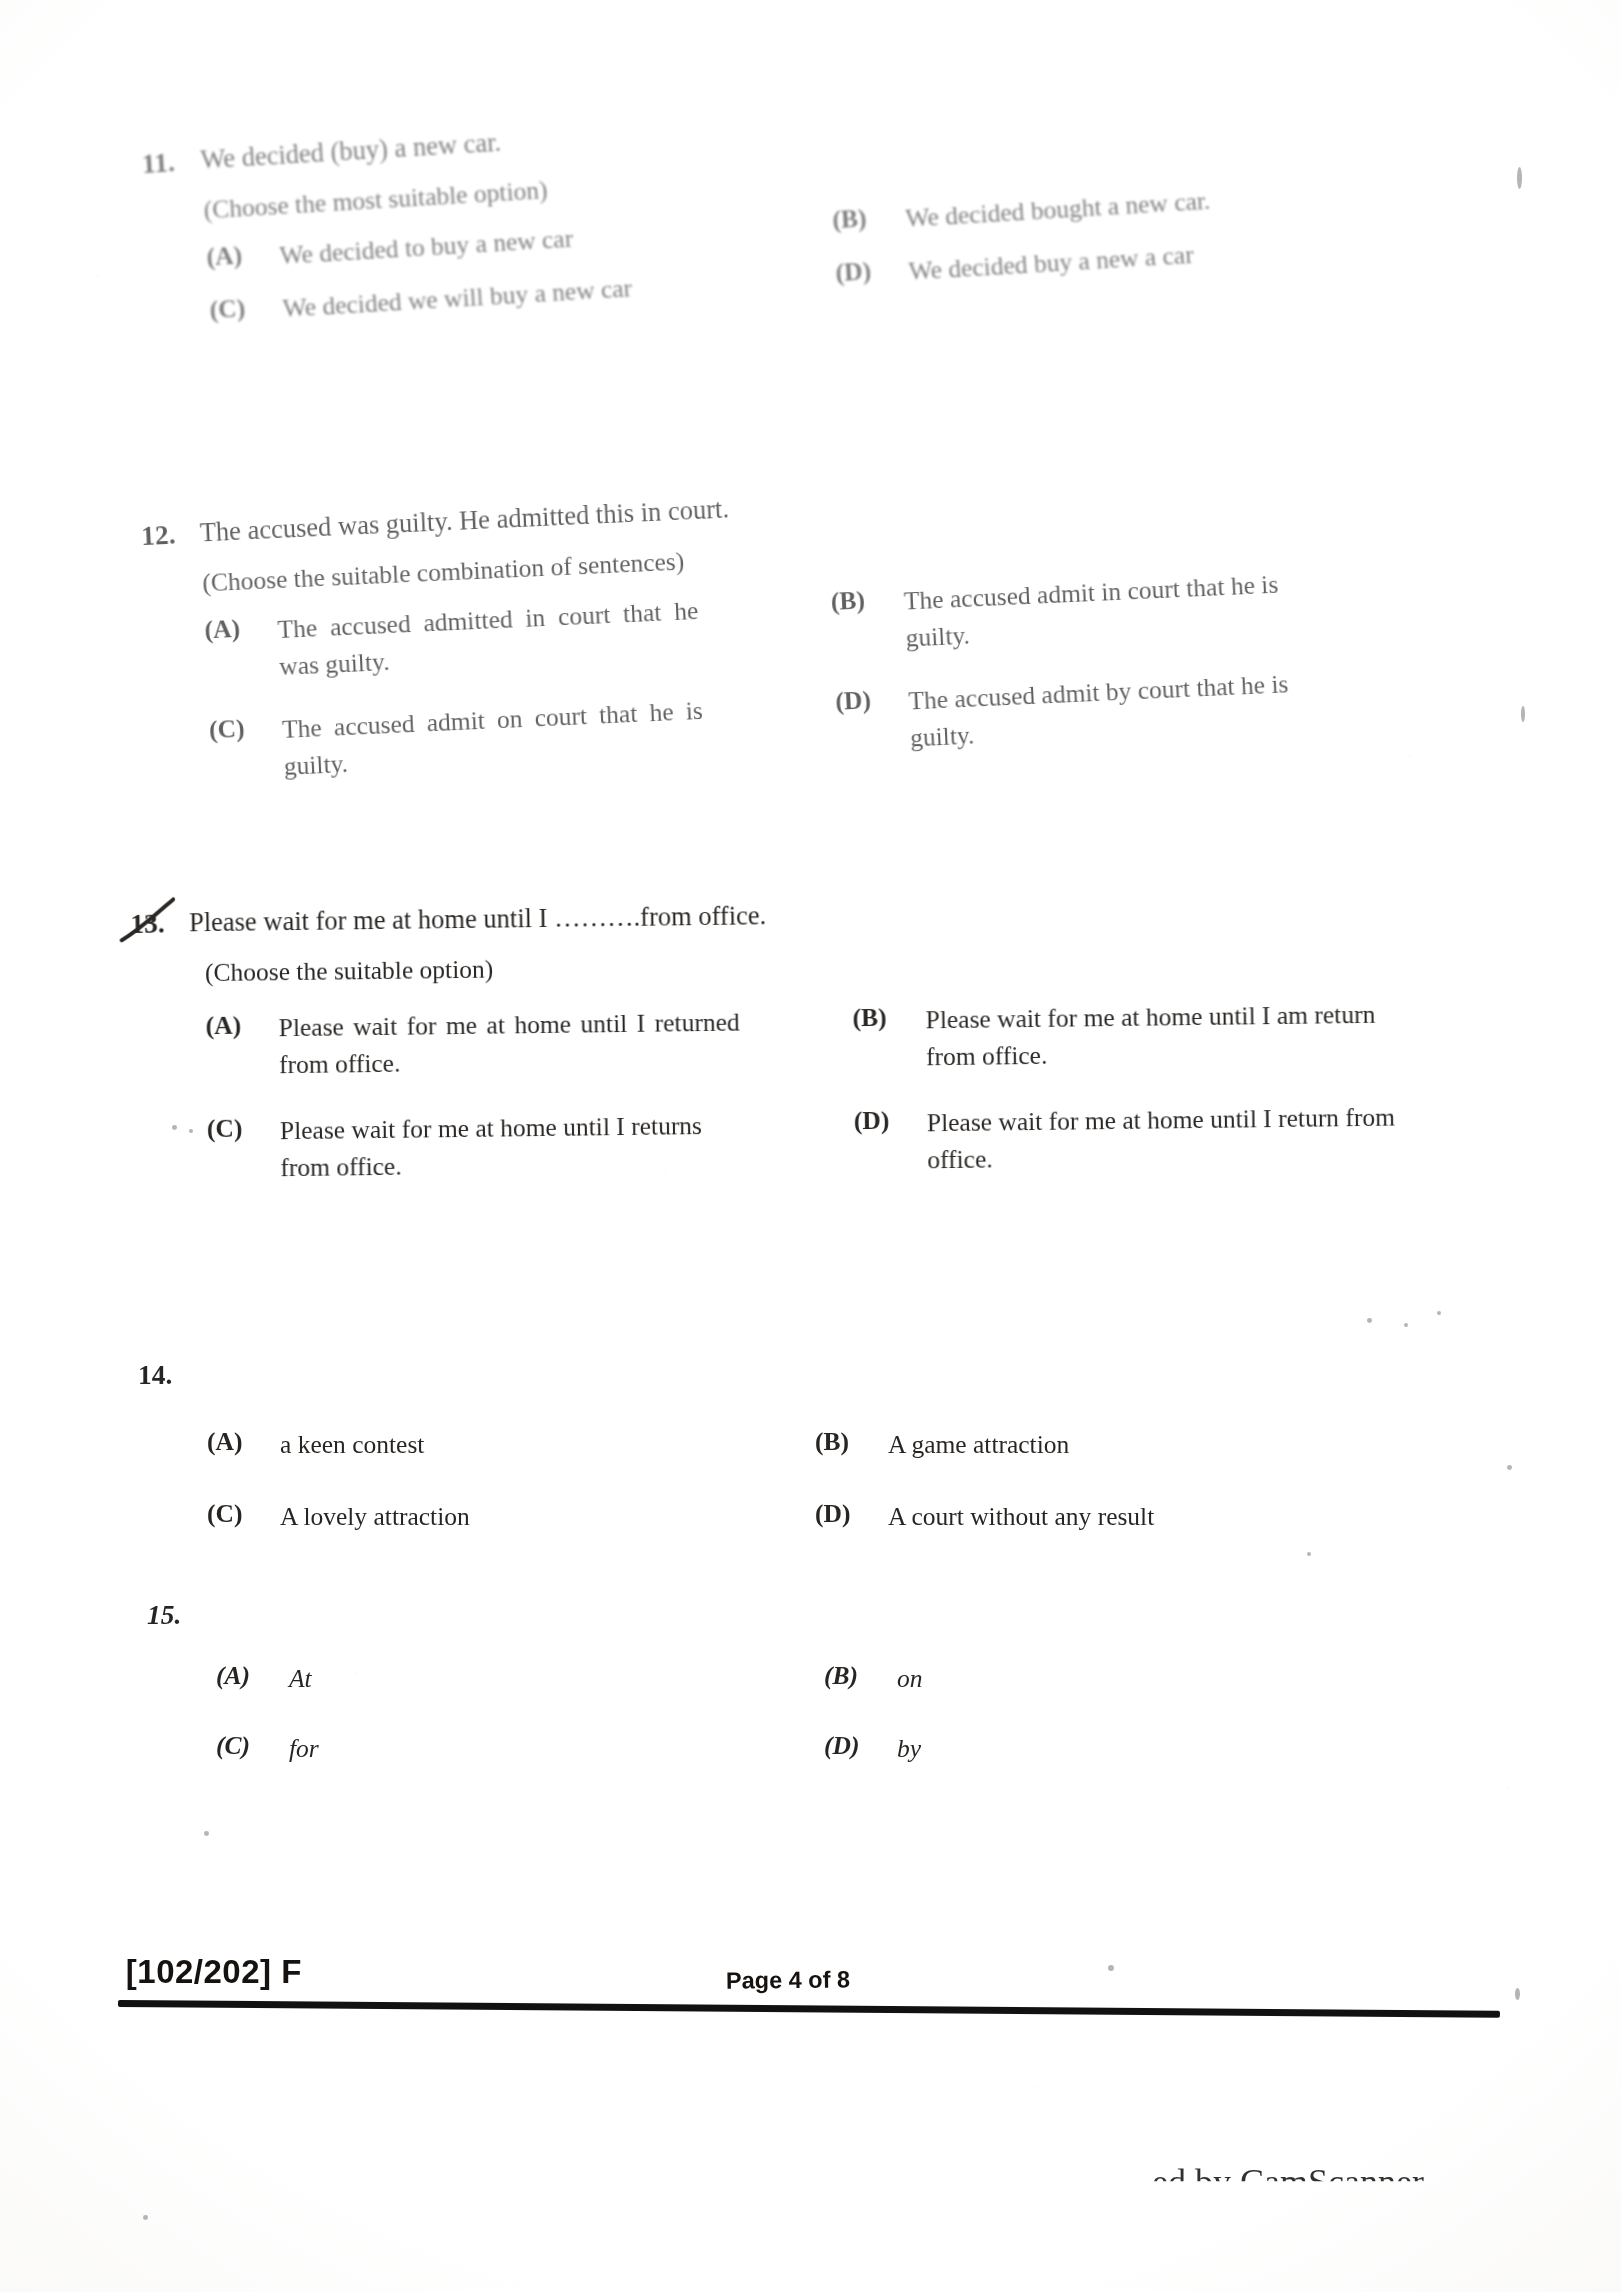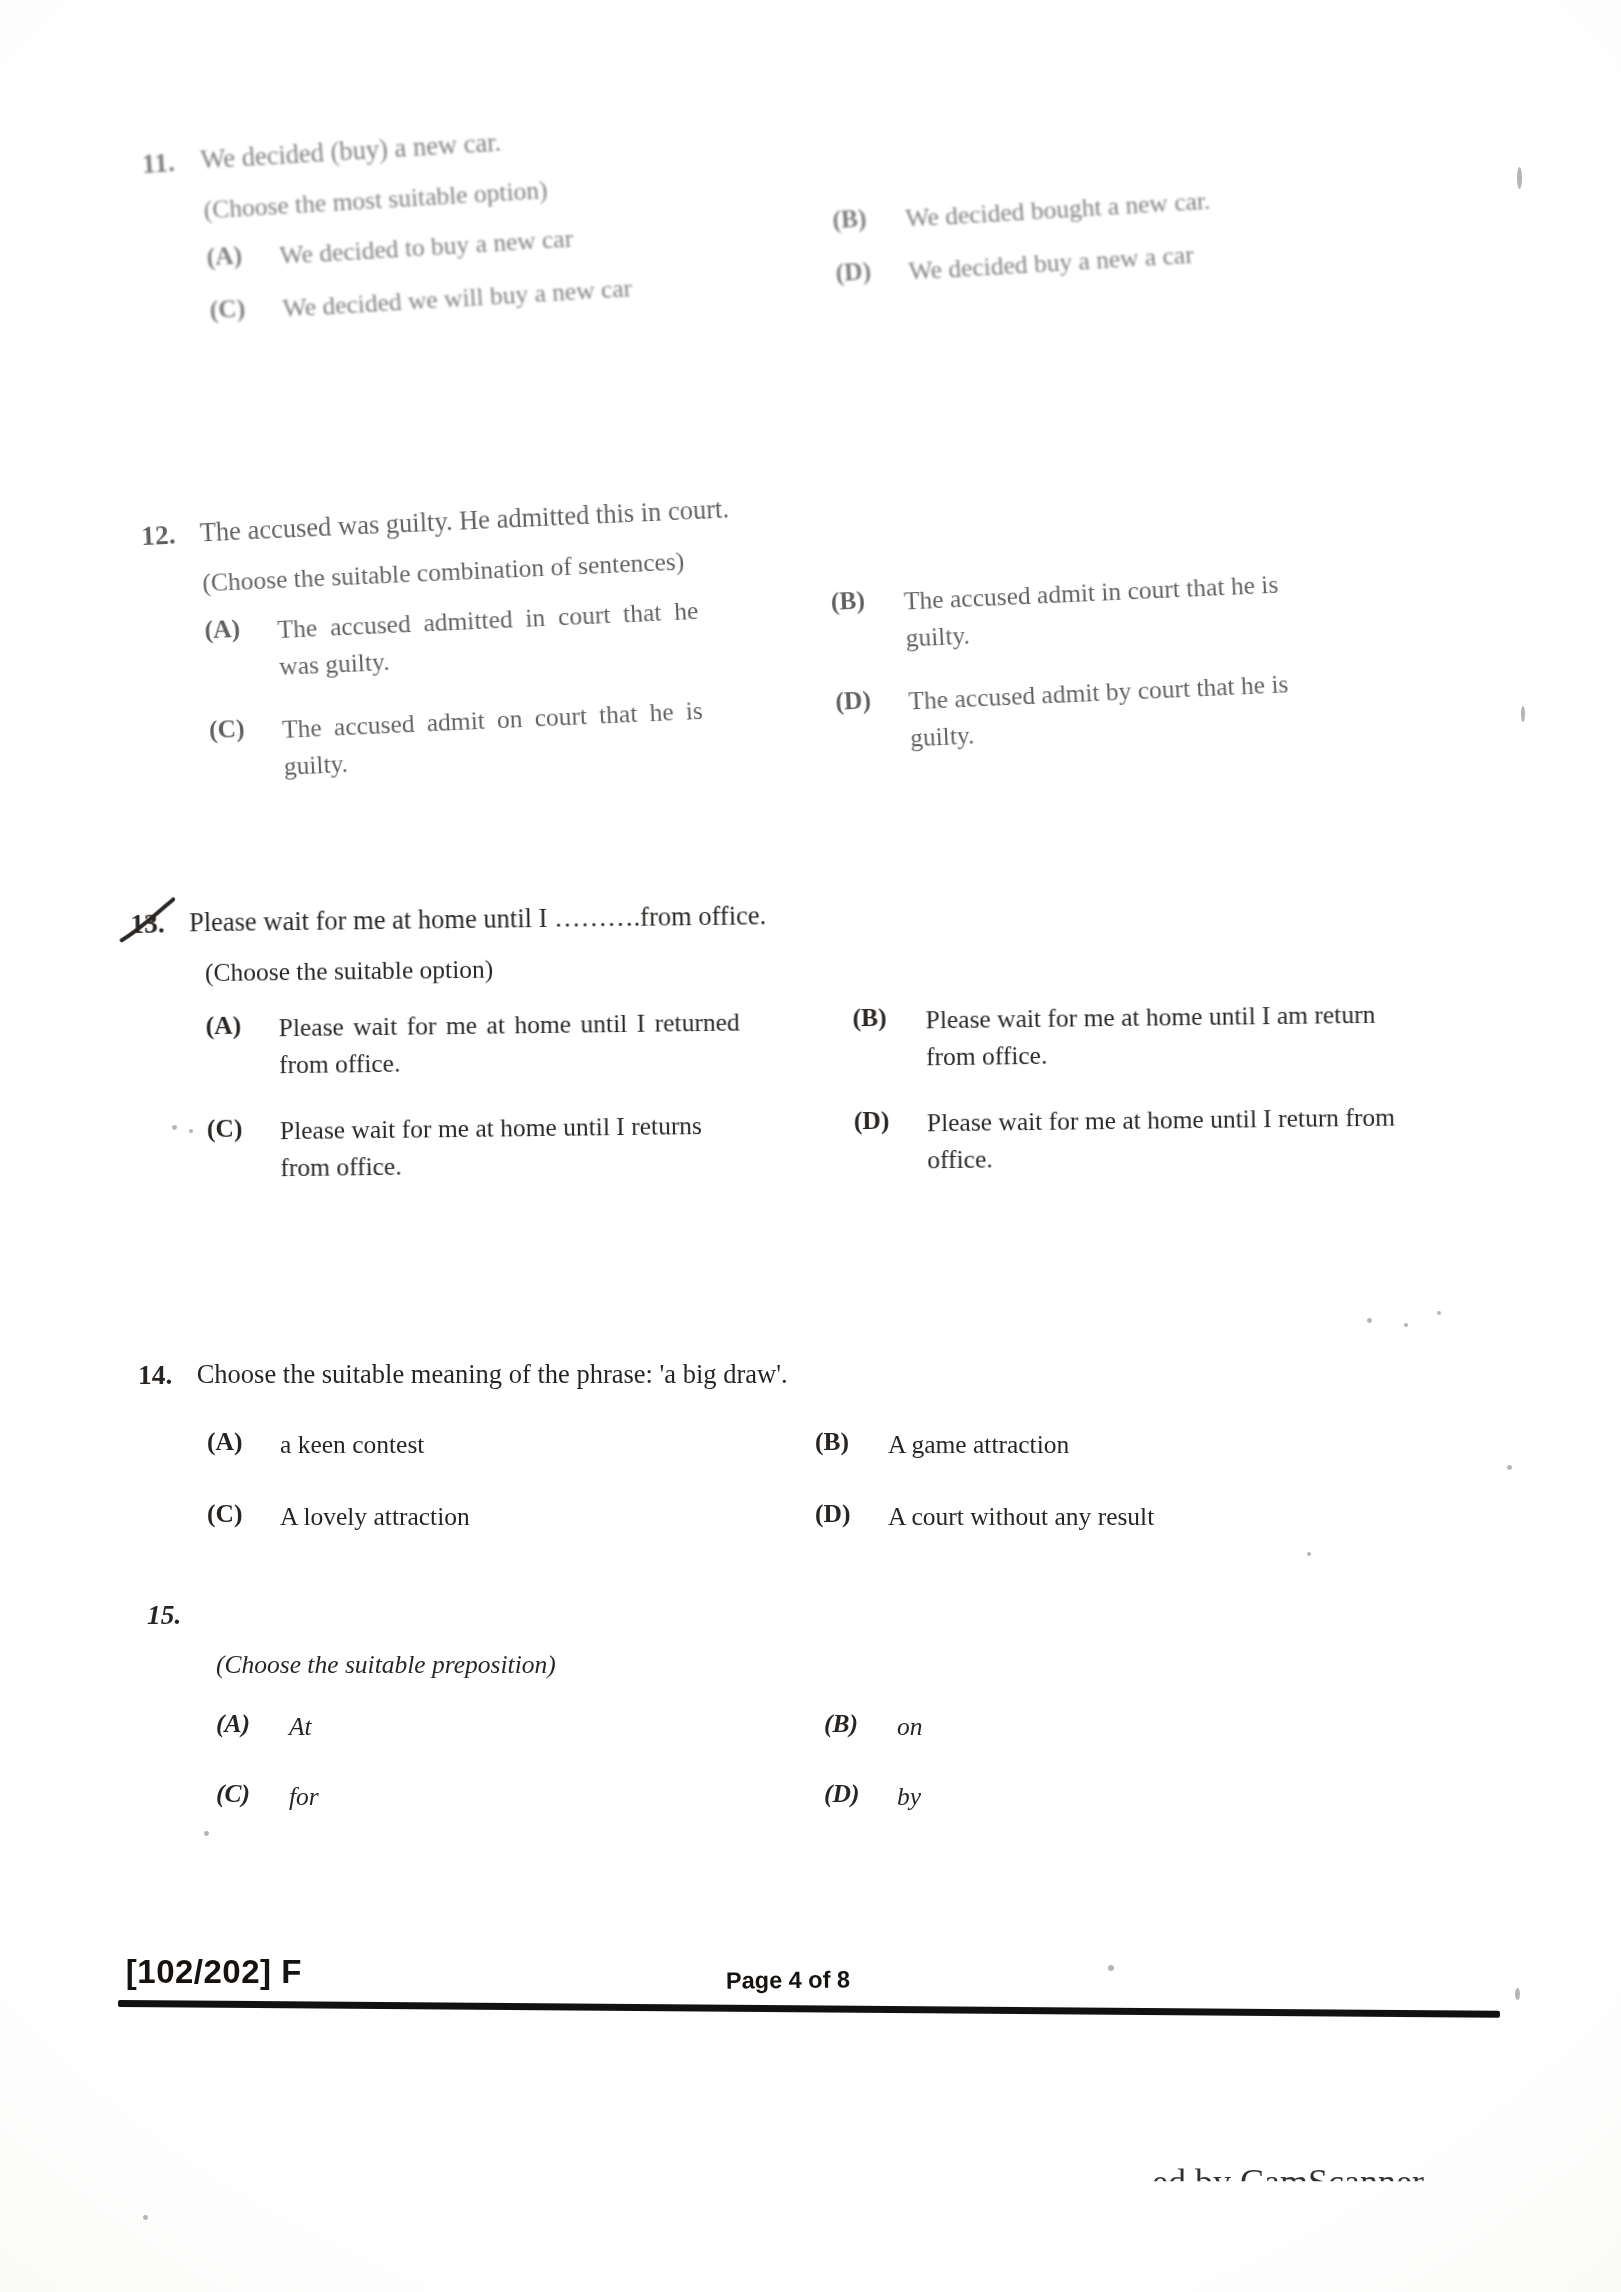--- a/index.html
+++ b/index.html
@@ -288,21 +288,20 @@
             <span class="opt-label">(D)</span>
             <span class="opt-text" style="width:470px;">Please wait for me at home until I return from office.</span>
           </div>
         </div>
       </div>
     </div>
 
     <div class="q fade-1" style="top:1358px; left:138px;">
       <div class="q-head">
         <span class="q-num">14.</span>
-        <span class="q-text">Choose the suitable meaning of the phrase: 'a big draw'.</span>
       </div>
       <div class="opts" style="margin-left:69px; margin-top:35px;">
         <div class="opt-row">
           <div class="opt left" style="width:608px;">
             <span class="opt-label">(A)</span>
             <span class="opt-text">a keen contest</span>
           </div>
           <div class="opt right">
             <span class="opt-label">(B)</span>
             <span class="opt-text">A game attraction</span>
@@ -318,21 +317,20 @@
             <span class="opt-text">A court without any result</span>
           </div>
         </div>
       </div>
     </div>
 
     <div class="q fade-1" style="top:1598px; left:147px;font-style:italic;">
       <div class="q-head">
         <span class="q-num">15.</span>
       </div>
-      <div class="q-instr" style="margin-left:69px;">(Choose the suitable preposition)</div>
       <div class="opts" style="margin-left:69px; margin-top:29px;">
         <div class="opt-row">
           <div class="opt left" style="width:608px;">
             <span class="opt-label">(A)</span>
             <span class="opt-text">At</span>
           </div>
           <div class="opt right">
             <span class="opt-label">(B)</span>
             <span class="opt-text">on</span>
           </div>

